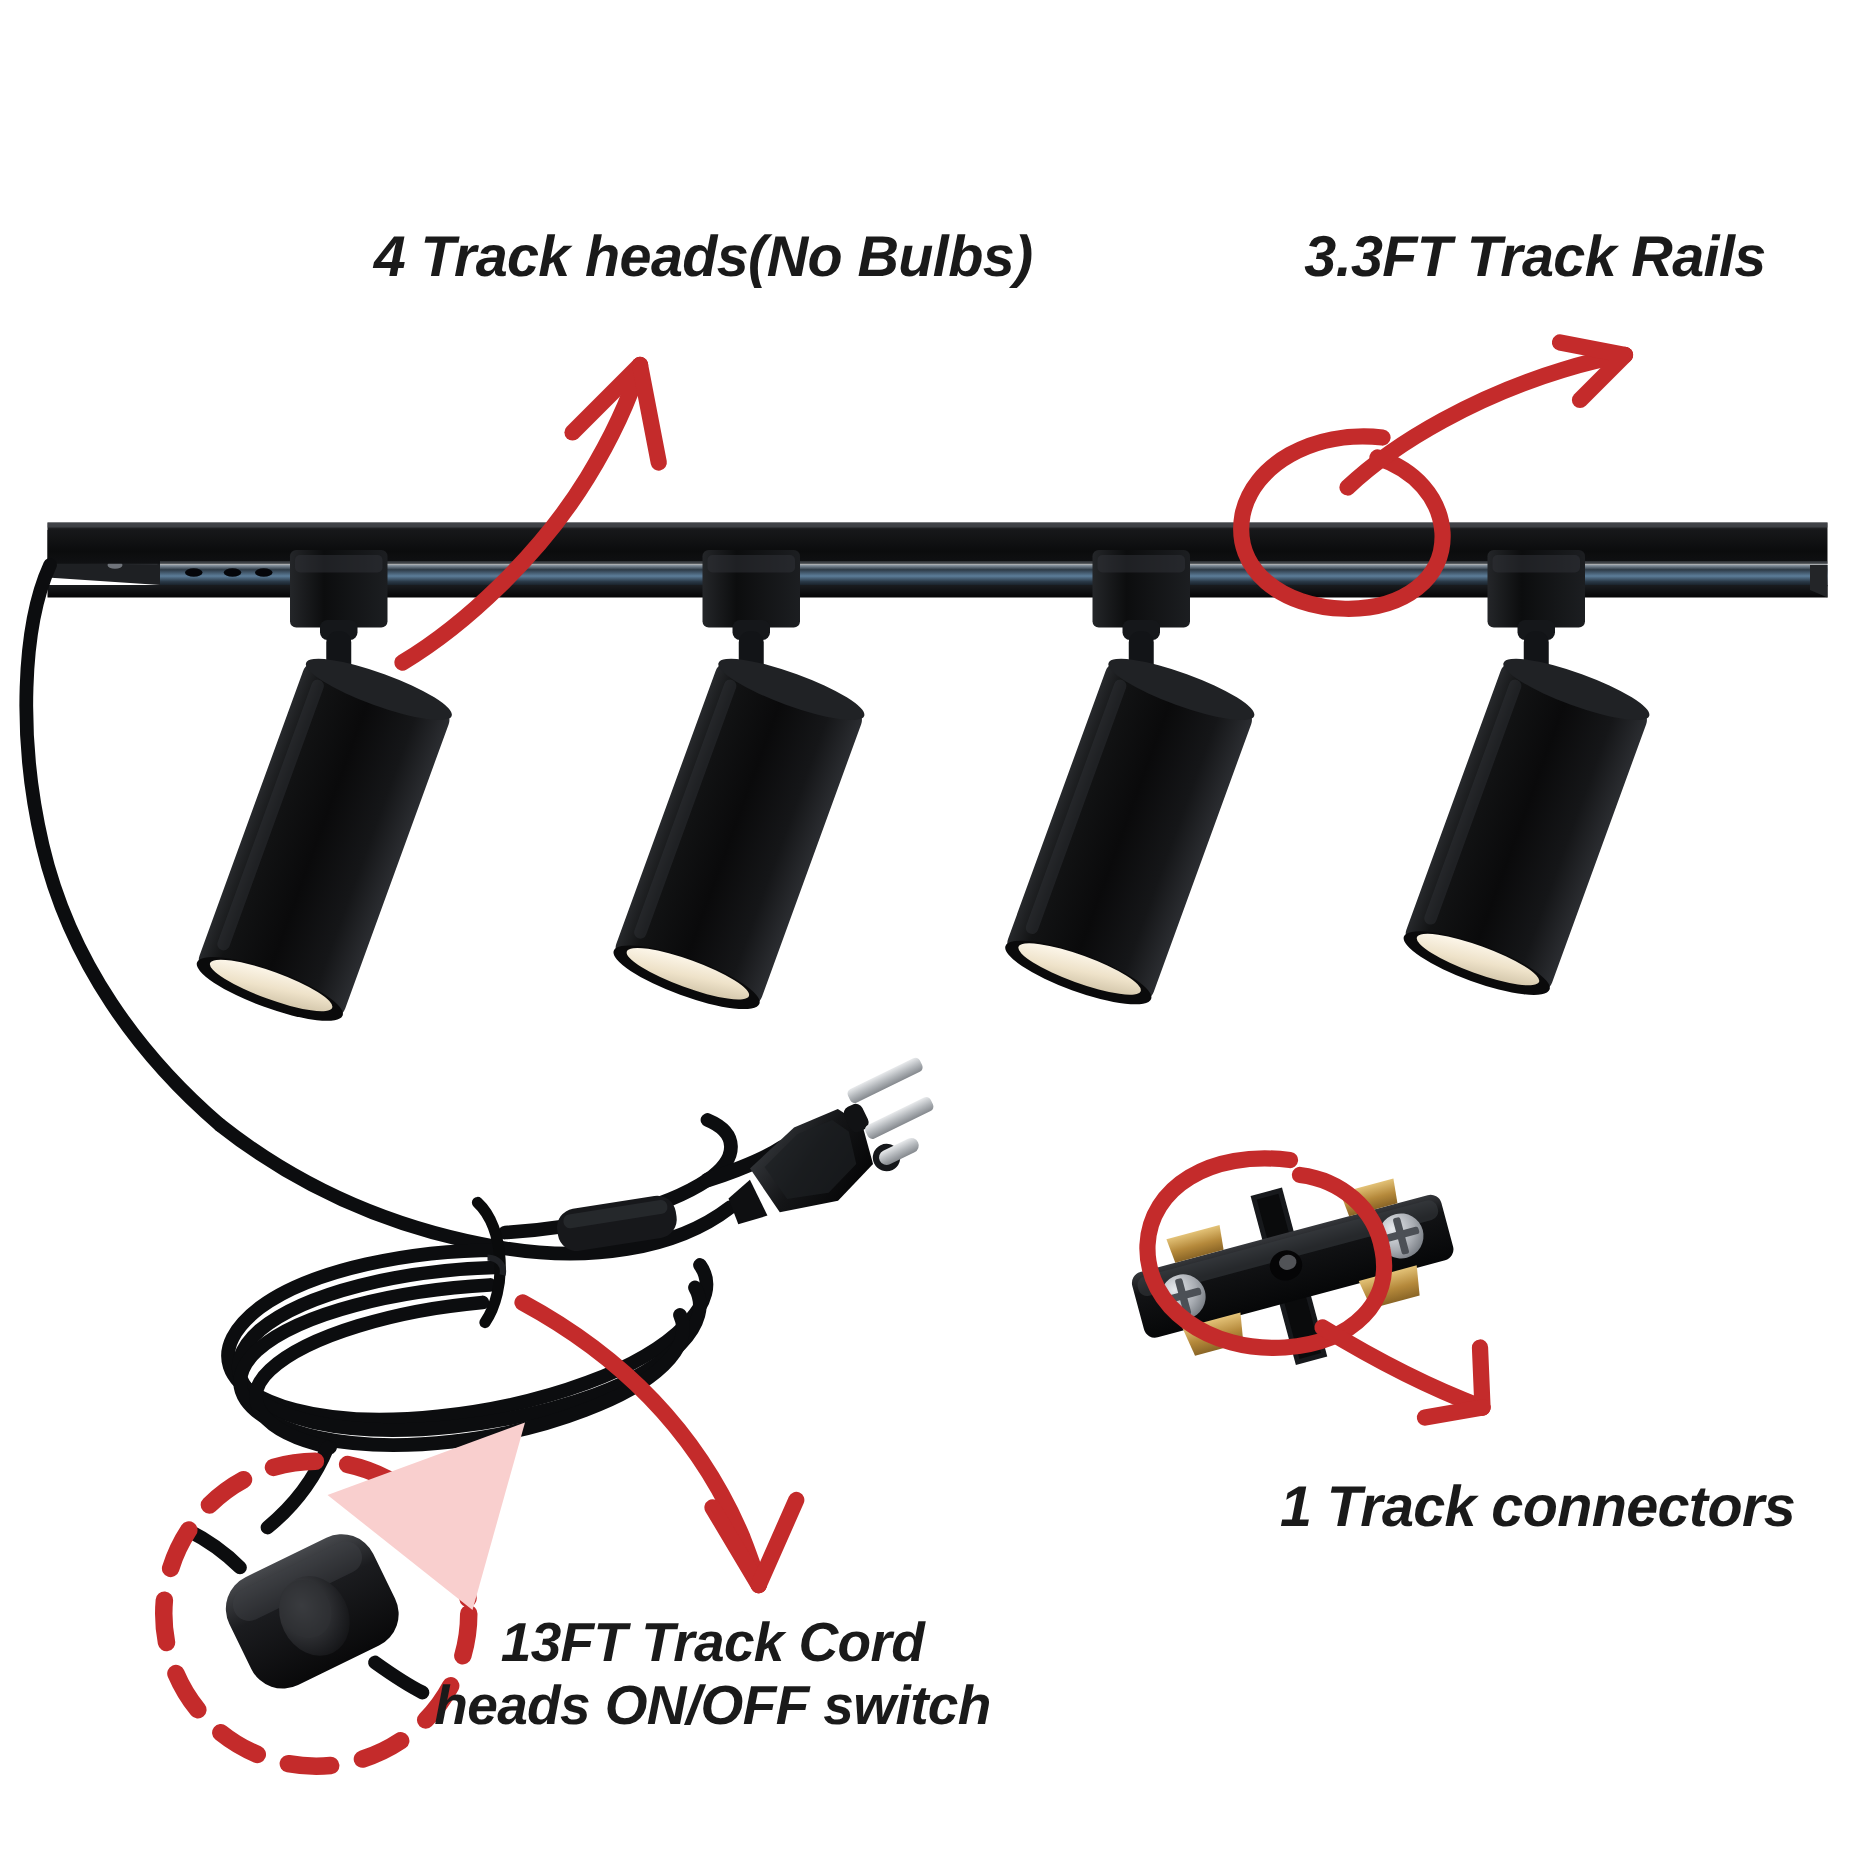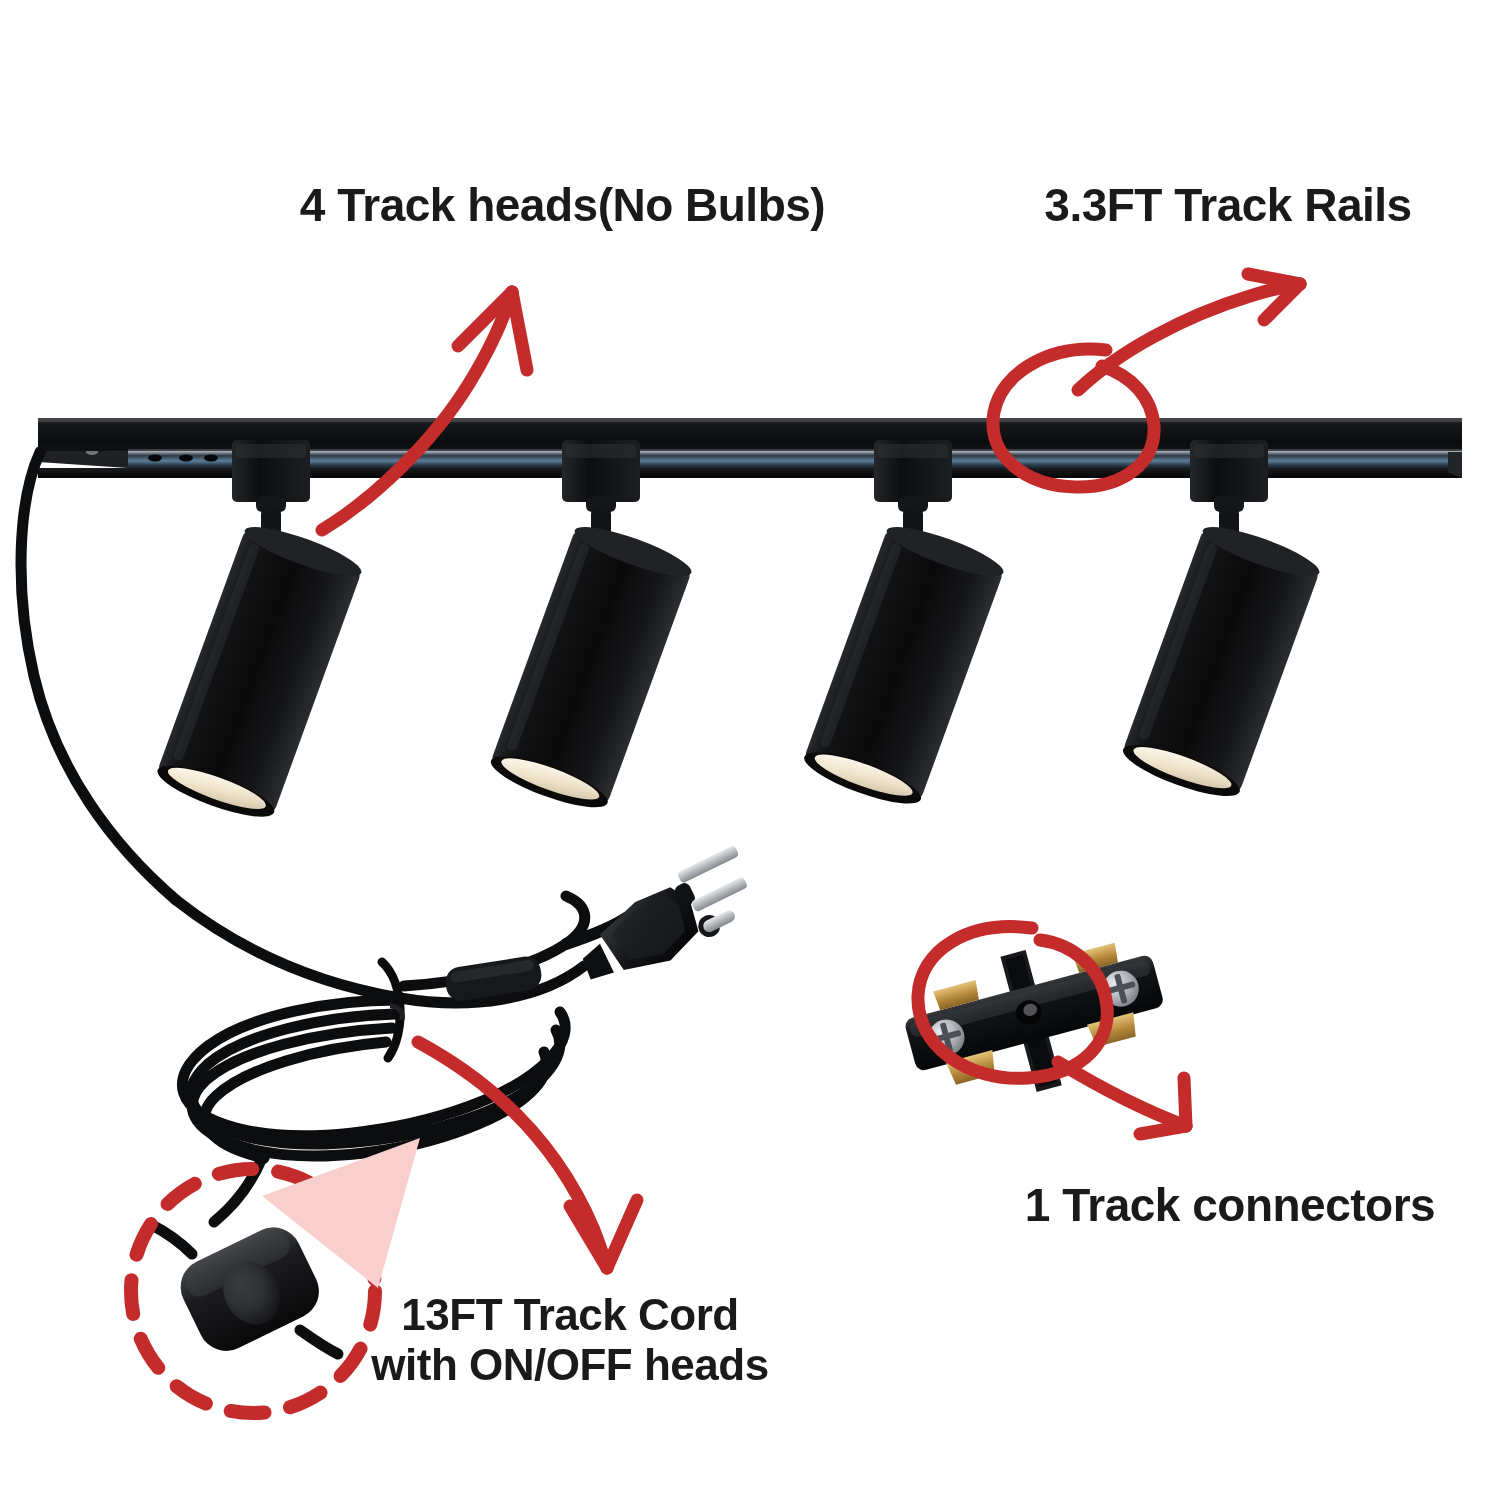--- a/index.html
+++ b/index.html
@@ -13,20 +13,21 @@
   #stage{position:absolute;left:0;top:0;width:1500px;height:1500px;}
 
   .lbl{
     position:absolute;
     color:#1a1a1a;
     font-weight:700;
     letter-spacing:-0.5px;
     white-space:nowrap;
     text-align:center;
     line-height:1.13;
+    font-style:italic;
   }
   #label-track-heads{left:0;top:180px;width:1125px;font-size:46px;}
   #label-track-rails{left:910px;top:180px;width:636px;font-size:46px;}
   #label-track-connectors{left:930px;top:1180px;width:600px;font-size:46px;}
   #label-plug-cord{left:330px;top:1290px;width:480px;font-size:44px;}
 
   svg#art{position:absolute;left:0;top:0;width:1500px;height:1500px;}
 </style>
 </head>
 <body>
@@ -310,16 +311,16 @@
   </svg>
 
   <div class="lbl" id="label-track-heads">4 Track heads(No Bulbs)</div>
 
   <div class="lbl" id="label-track-rails">3.3FT Track Rails</div>
 
   <div class="lbl" id="label-track-connectors">1 Track connectors</div>
 
   <div class="lbl" id="label-plug-cord">
     <div>13FT Track Cord</div>
-    <div>with ON/OFF heads</div>
+    <div>heads ON/OFF switch</div>
   </div>
 
 </div>
 
 </body></html>

